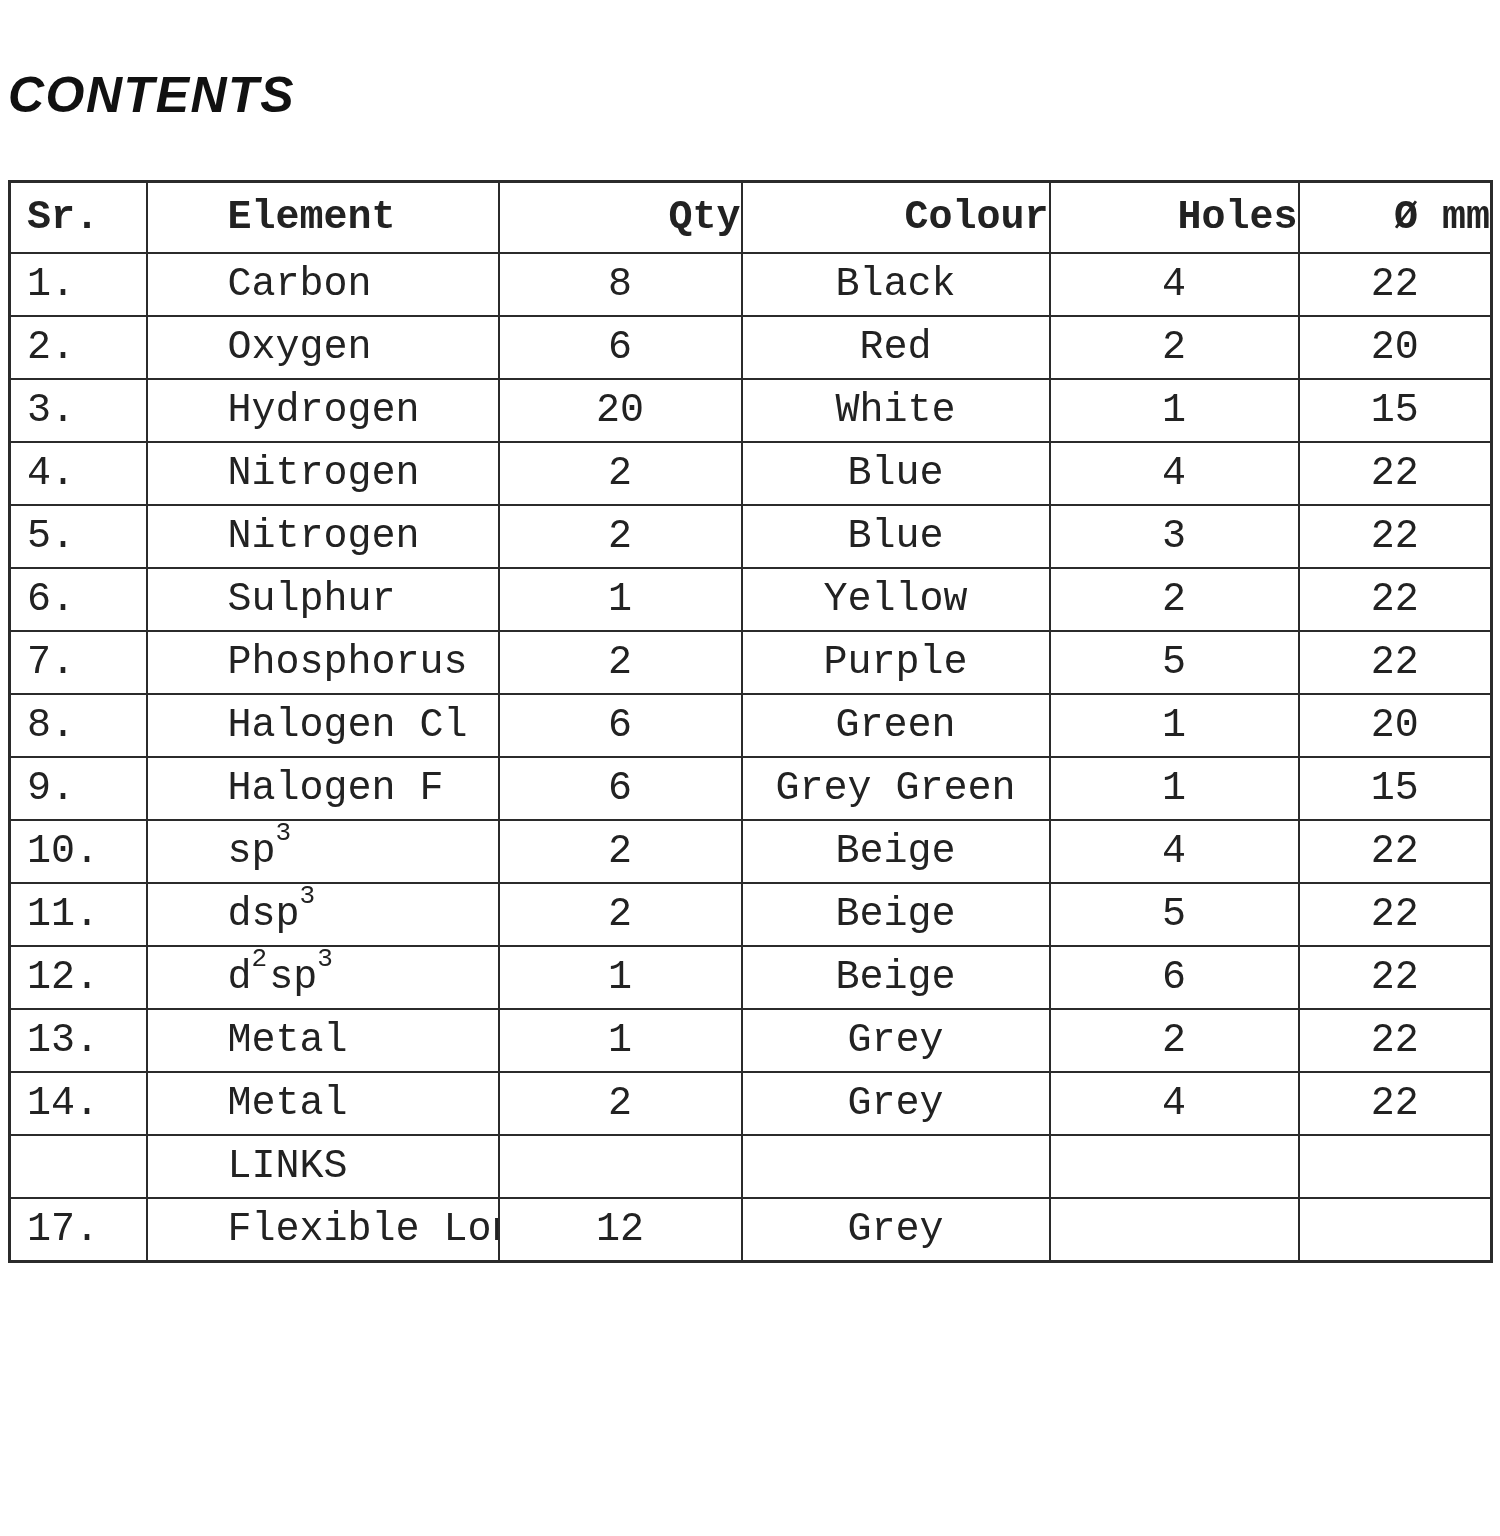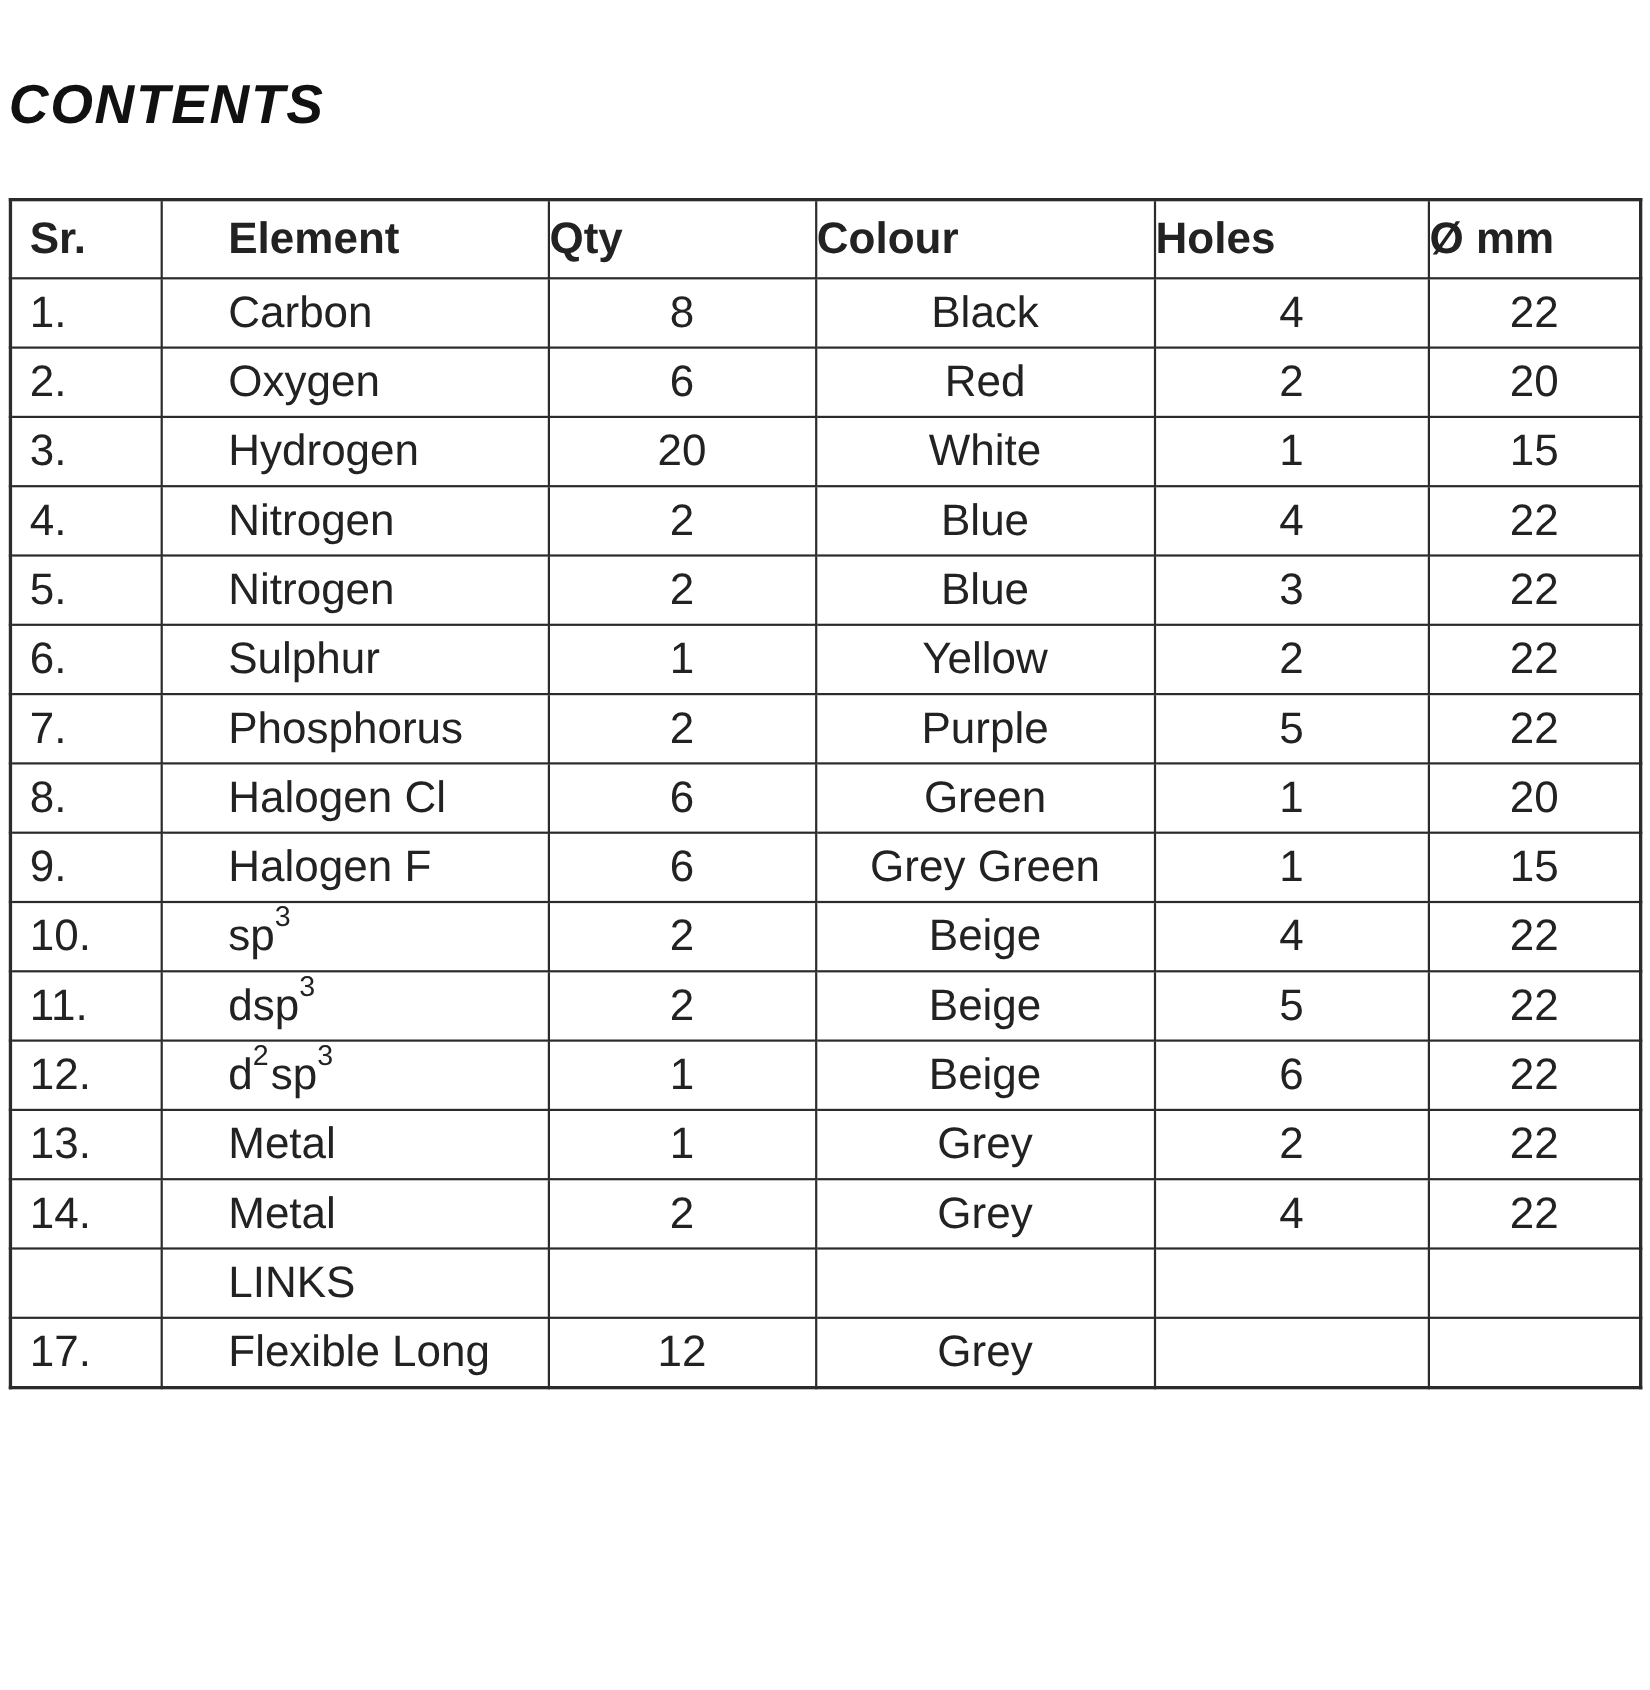--- a/index.html
+++ b/index.html
@@ -27,54 +27,55 @@
     font-style: italic;
   }
   table.contents {
     position: absolute;
     left: 8px;
     top: 180px;
     width: 1482px;
     border-collapse: collapse;
     table-layout: fixed;
     background: #ffffff;
+    font-family: Liberation Mono, monospace;
   }
   table.contents, table.contents th, table.contents td {
     border: 2px solid #2b2b2b;
   }
   table.contents {
     border-width: 3px;
   }
   table.contents th {
     height: 69px;
     font-size: 40px;
     font-weight: bold;
     color: #222222;
-    text-align: left;
+    text-align: right;
     padding: 0;
     white-space: nowrap;
     overflow: hidden;
   }
   table.contents td {
     height: 61px;
     font-size: 40px;
     font-weight: normal;
     color: #222222;
     text-align: center;
     padding: 0;
     white-space: nowrap;
     overflow: hidden;
   }
   table.contents th.sr, table.contents td.sr {
     text-align: left;
     padding-left: 16px;
   }
   table.contents th.element, table.contents td.element {
     text-align: left;
-    padding-left: 60px;
+    padding-left: 80px;
   }
   td .sup {
     font-size: 26px;
     position: relative;
     top: -22px;
     margin-right: 2px;
   }
   td.bold {
     font-weight: bold;
   }

